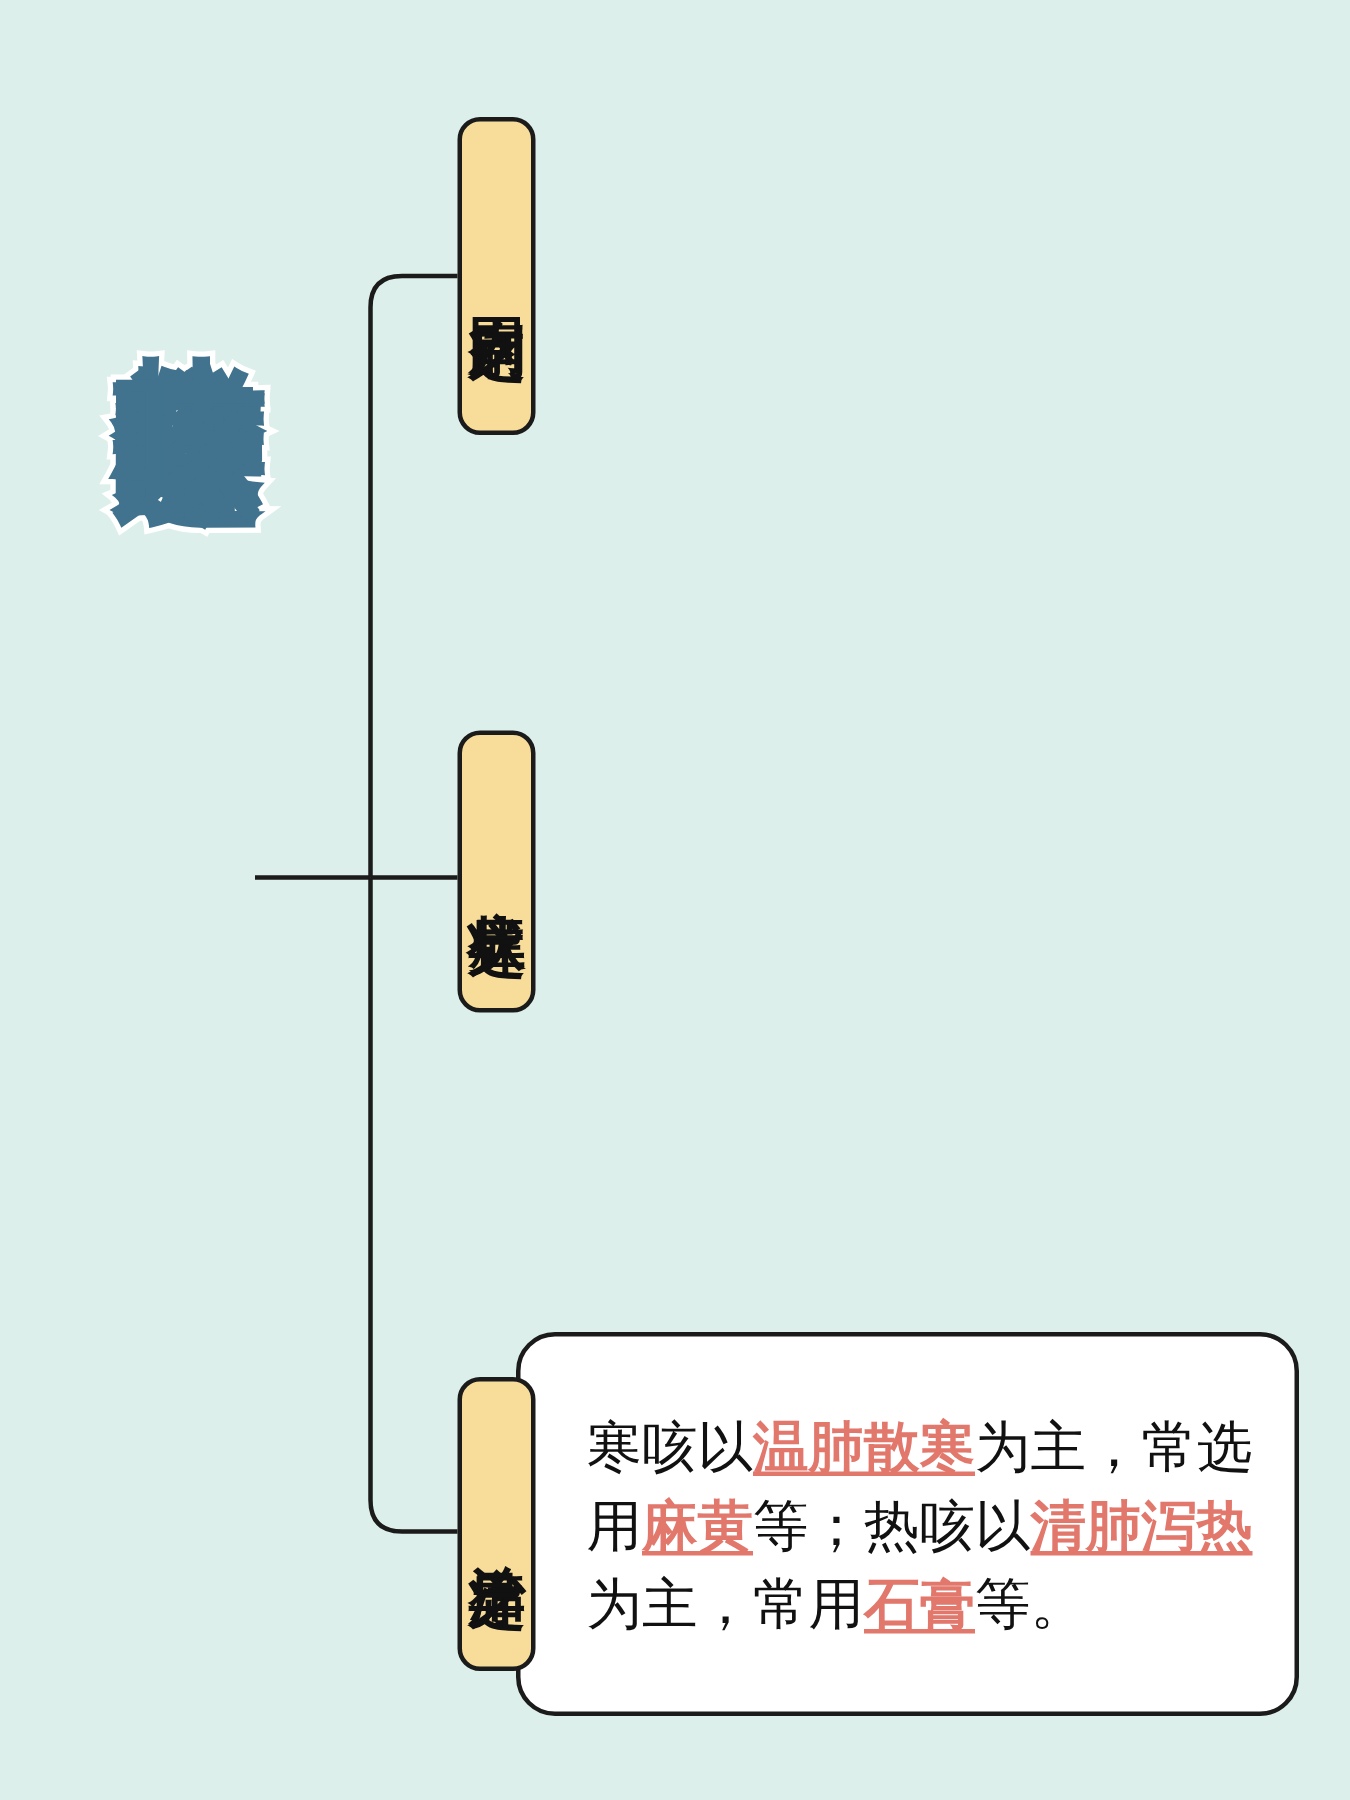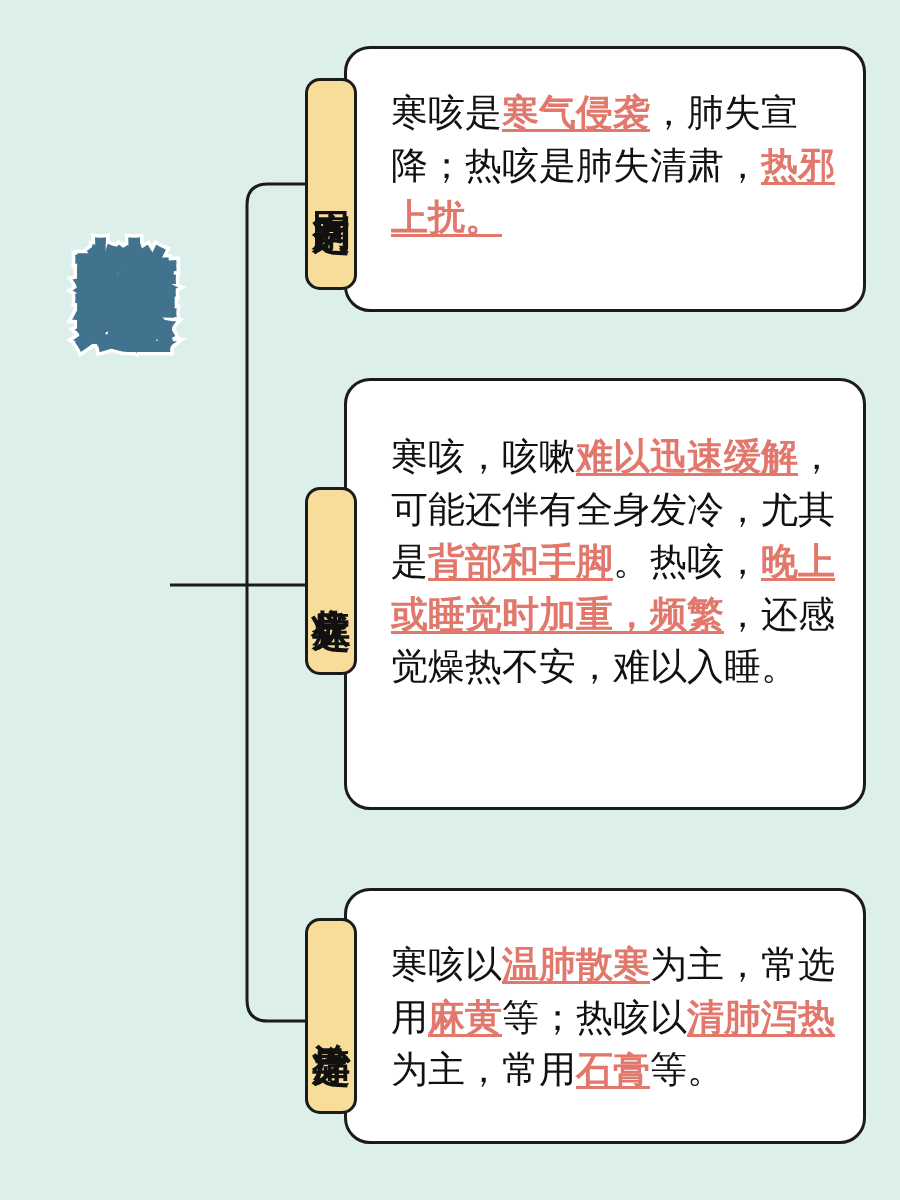--- a/index.html
+++ b/index.html
@@ -124,34 +124,24 @@
       <path d="M170 585 H247"></path>
 
       <path d="M247 585 V205 Q247 184 268 184 H305"></path>
 
       <path d="M247 585 H305"></path>
 
       <path d="M247 585 V1000 Q247 1021 268 1021 H305"></path>
     </g>
   </svg>
 
-  <div class="card" id="card-1">
-    <div class="card-body">
-      <span>寒咳是</span><span class="hl">寒气侵袭</span><span>，肺失宣降；热咳是肺失清肃，</span><span class="hl">热邪上扰。</span>
-    </div>
-  </div>
   <div class="tab" id="tab-1">
     <span class="tab-text">病因之别</span>
   </div>
 
-  <div class="card" id="card-2">
-    <div class="card-body">
-      <span>寒咳，咳嗽</span><span class="hl">难以迅速缓解</span><span>，可能还伴有全身发冷，尤其是</span><span class="hl">背部和手脚</span><span>。热咳，</span><span class="hl">晚上或睡觉时加重，频繁</span><span>，还感觉燥热不安，难以入睡。</span>
-    </div>
-  </div>
   <div class="tab" id="tab-2">
     <span class="tab-text">症状之异</span>
   </div>
 
   <div class="card" id="card-3">
     <div class="card-body">
       <span>寒咳以</span><span class="hl">温肺散寒</span><span>为主，常选用</span><span class="hl">麻黄</span><span>等；热咳以</span><span class="hl">清肺泻热</span><span>为主，常用</span><span class="hl">石膏</span><span>等。</span>
     </div>
   </div>
   <div class="tab" id="tab-3">

